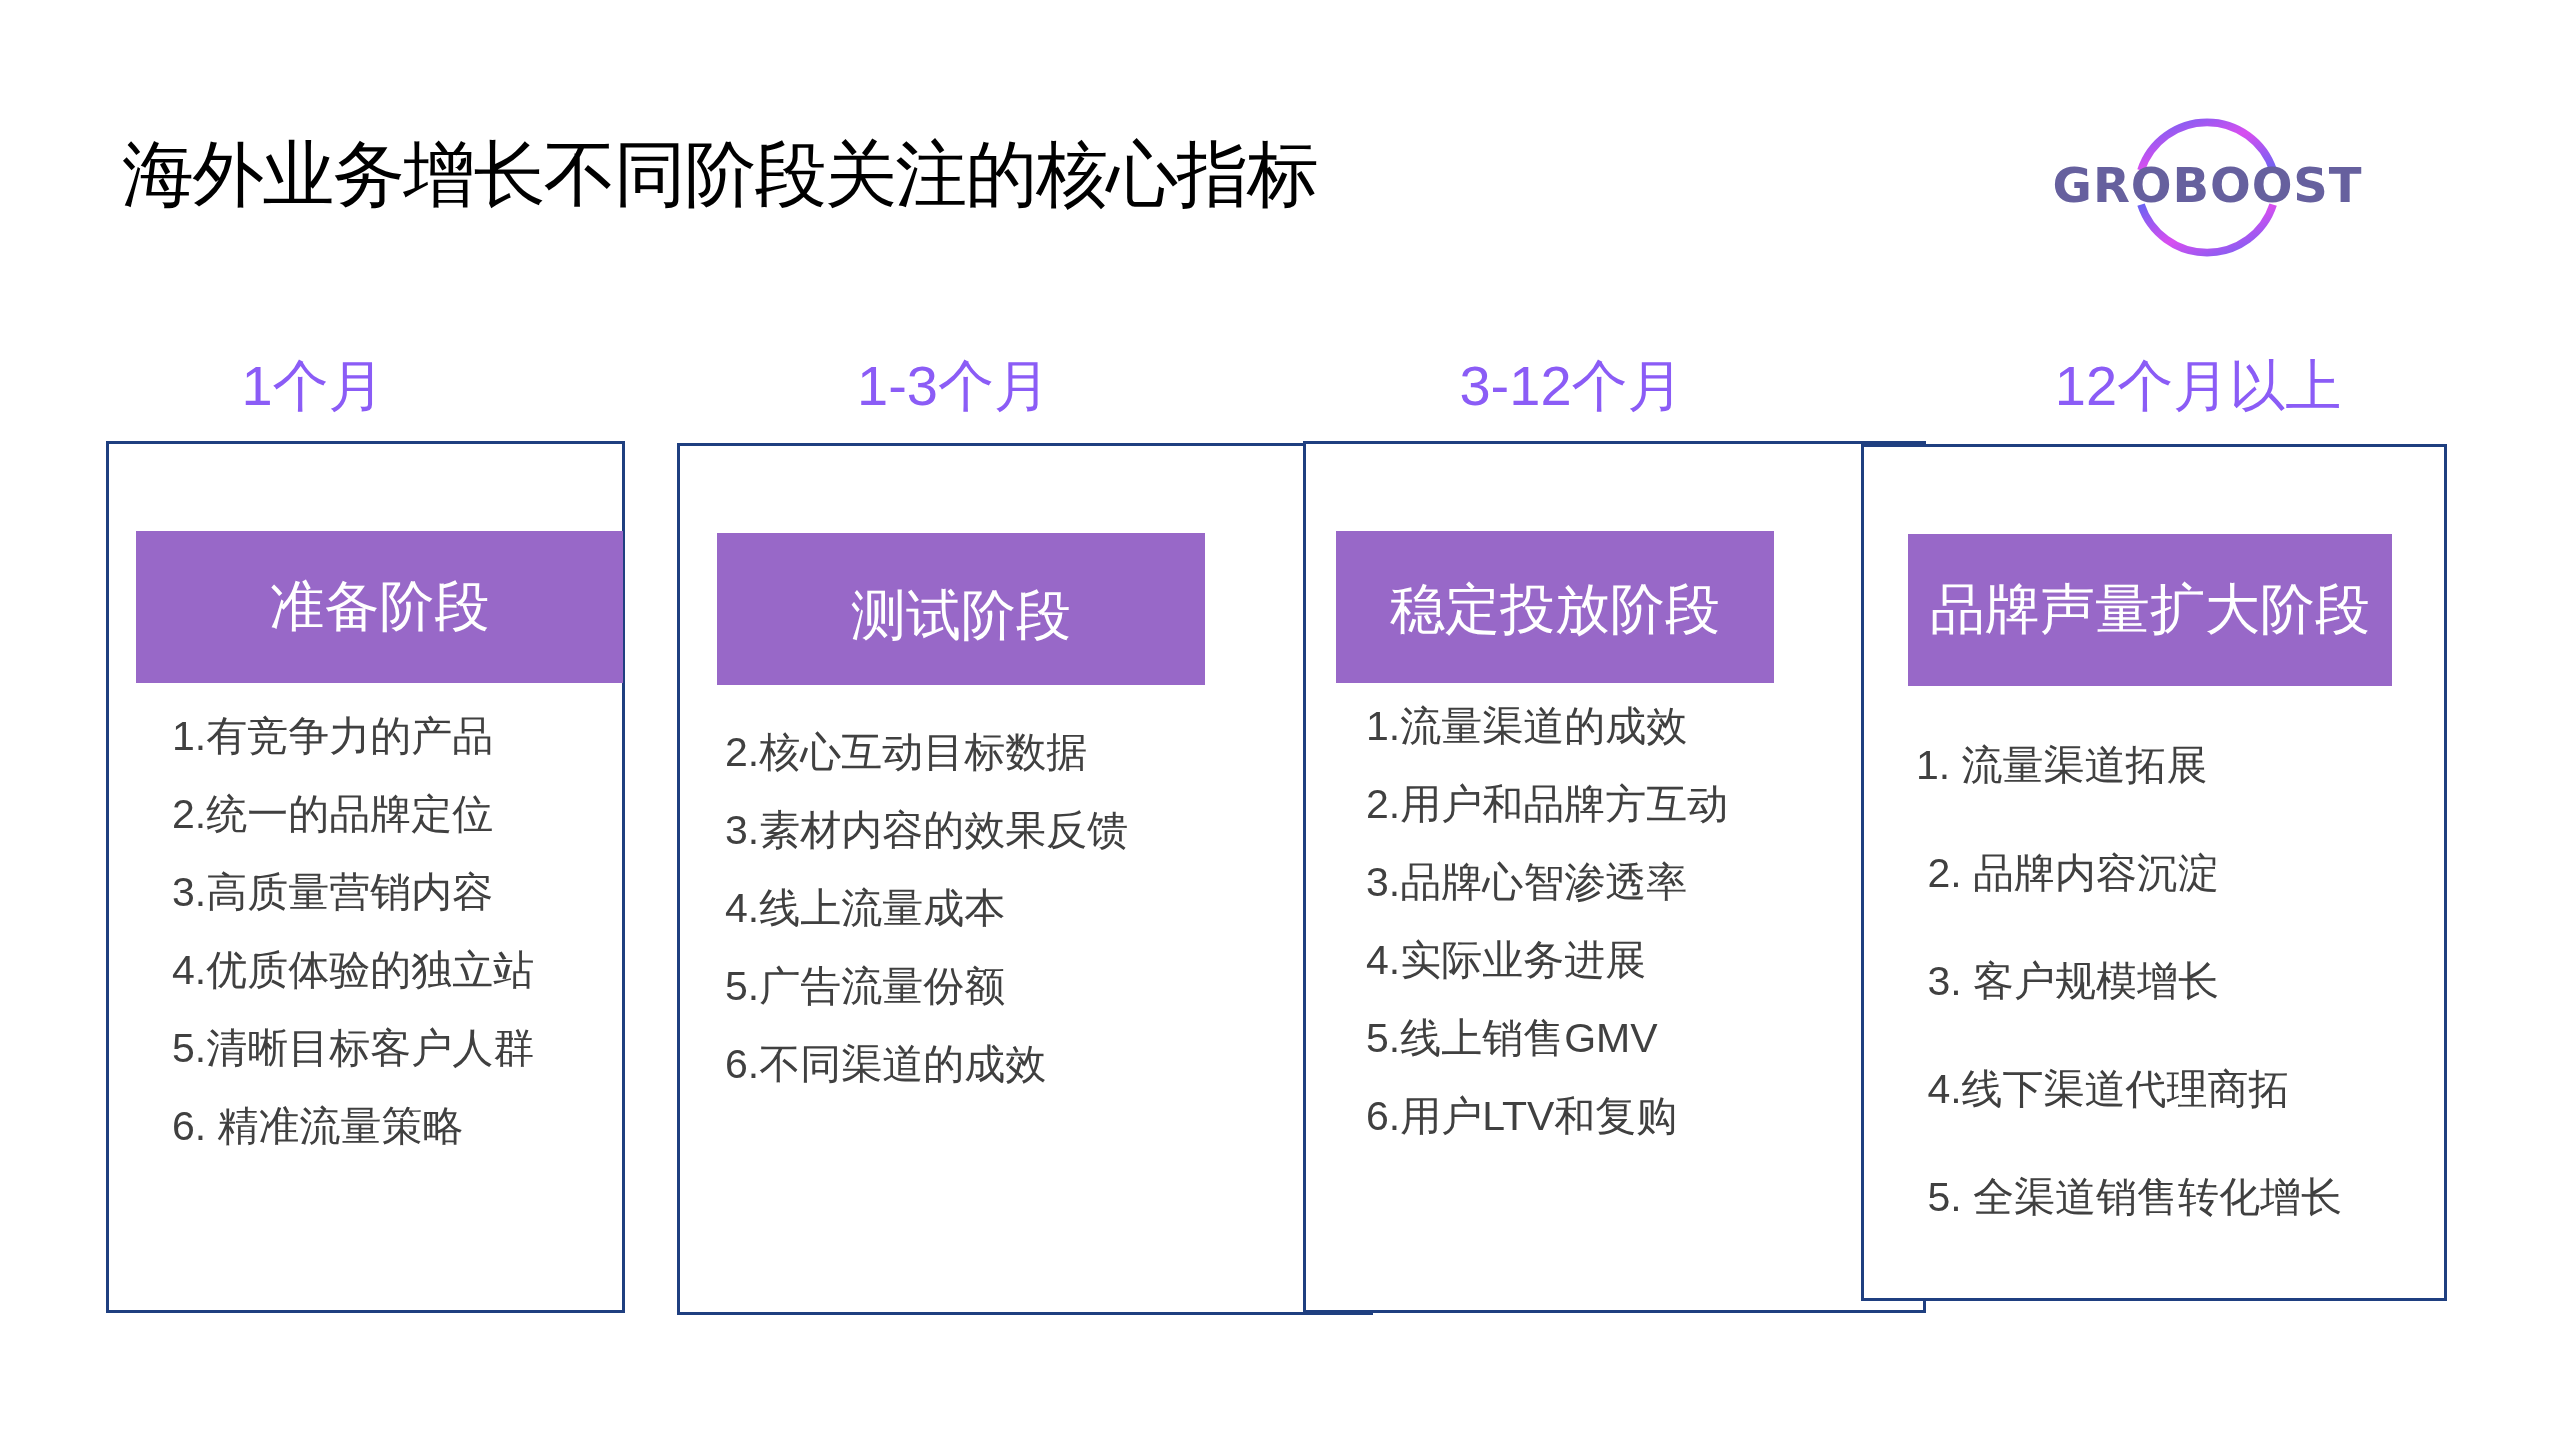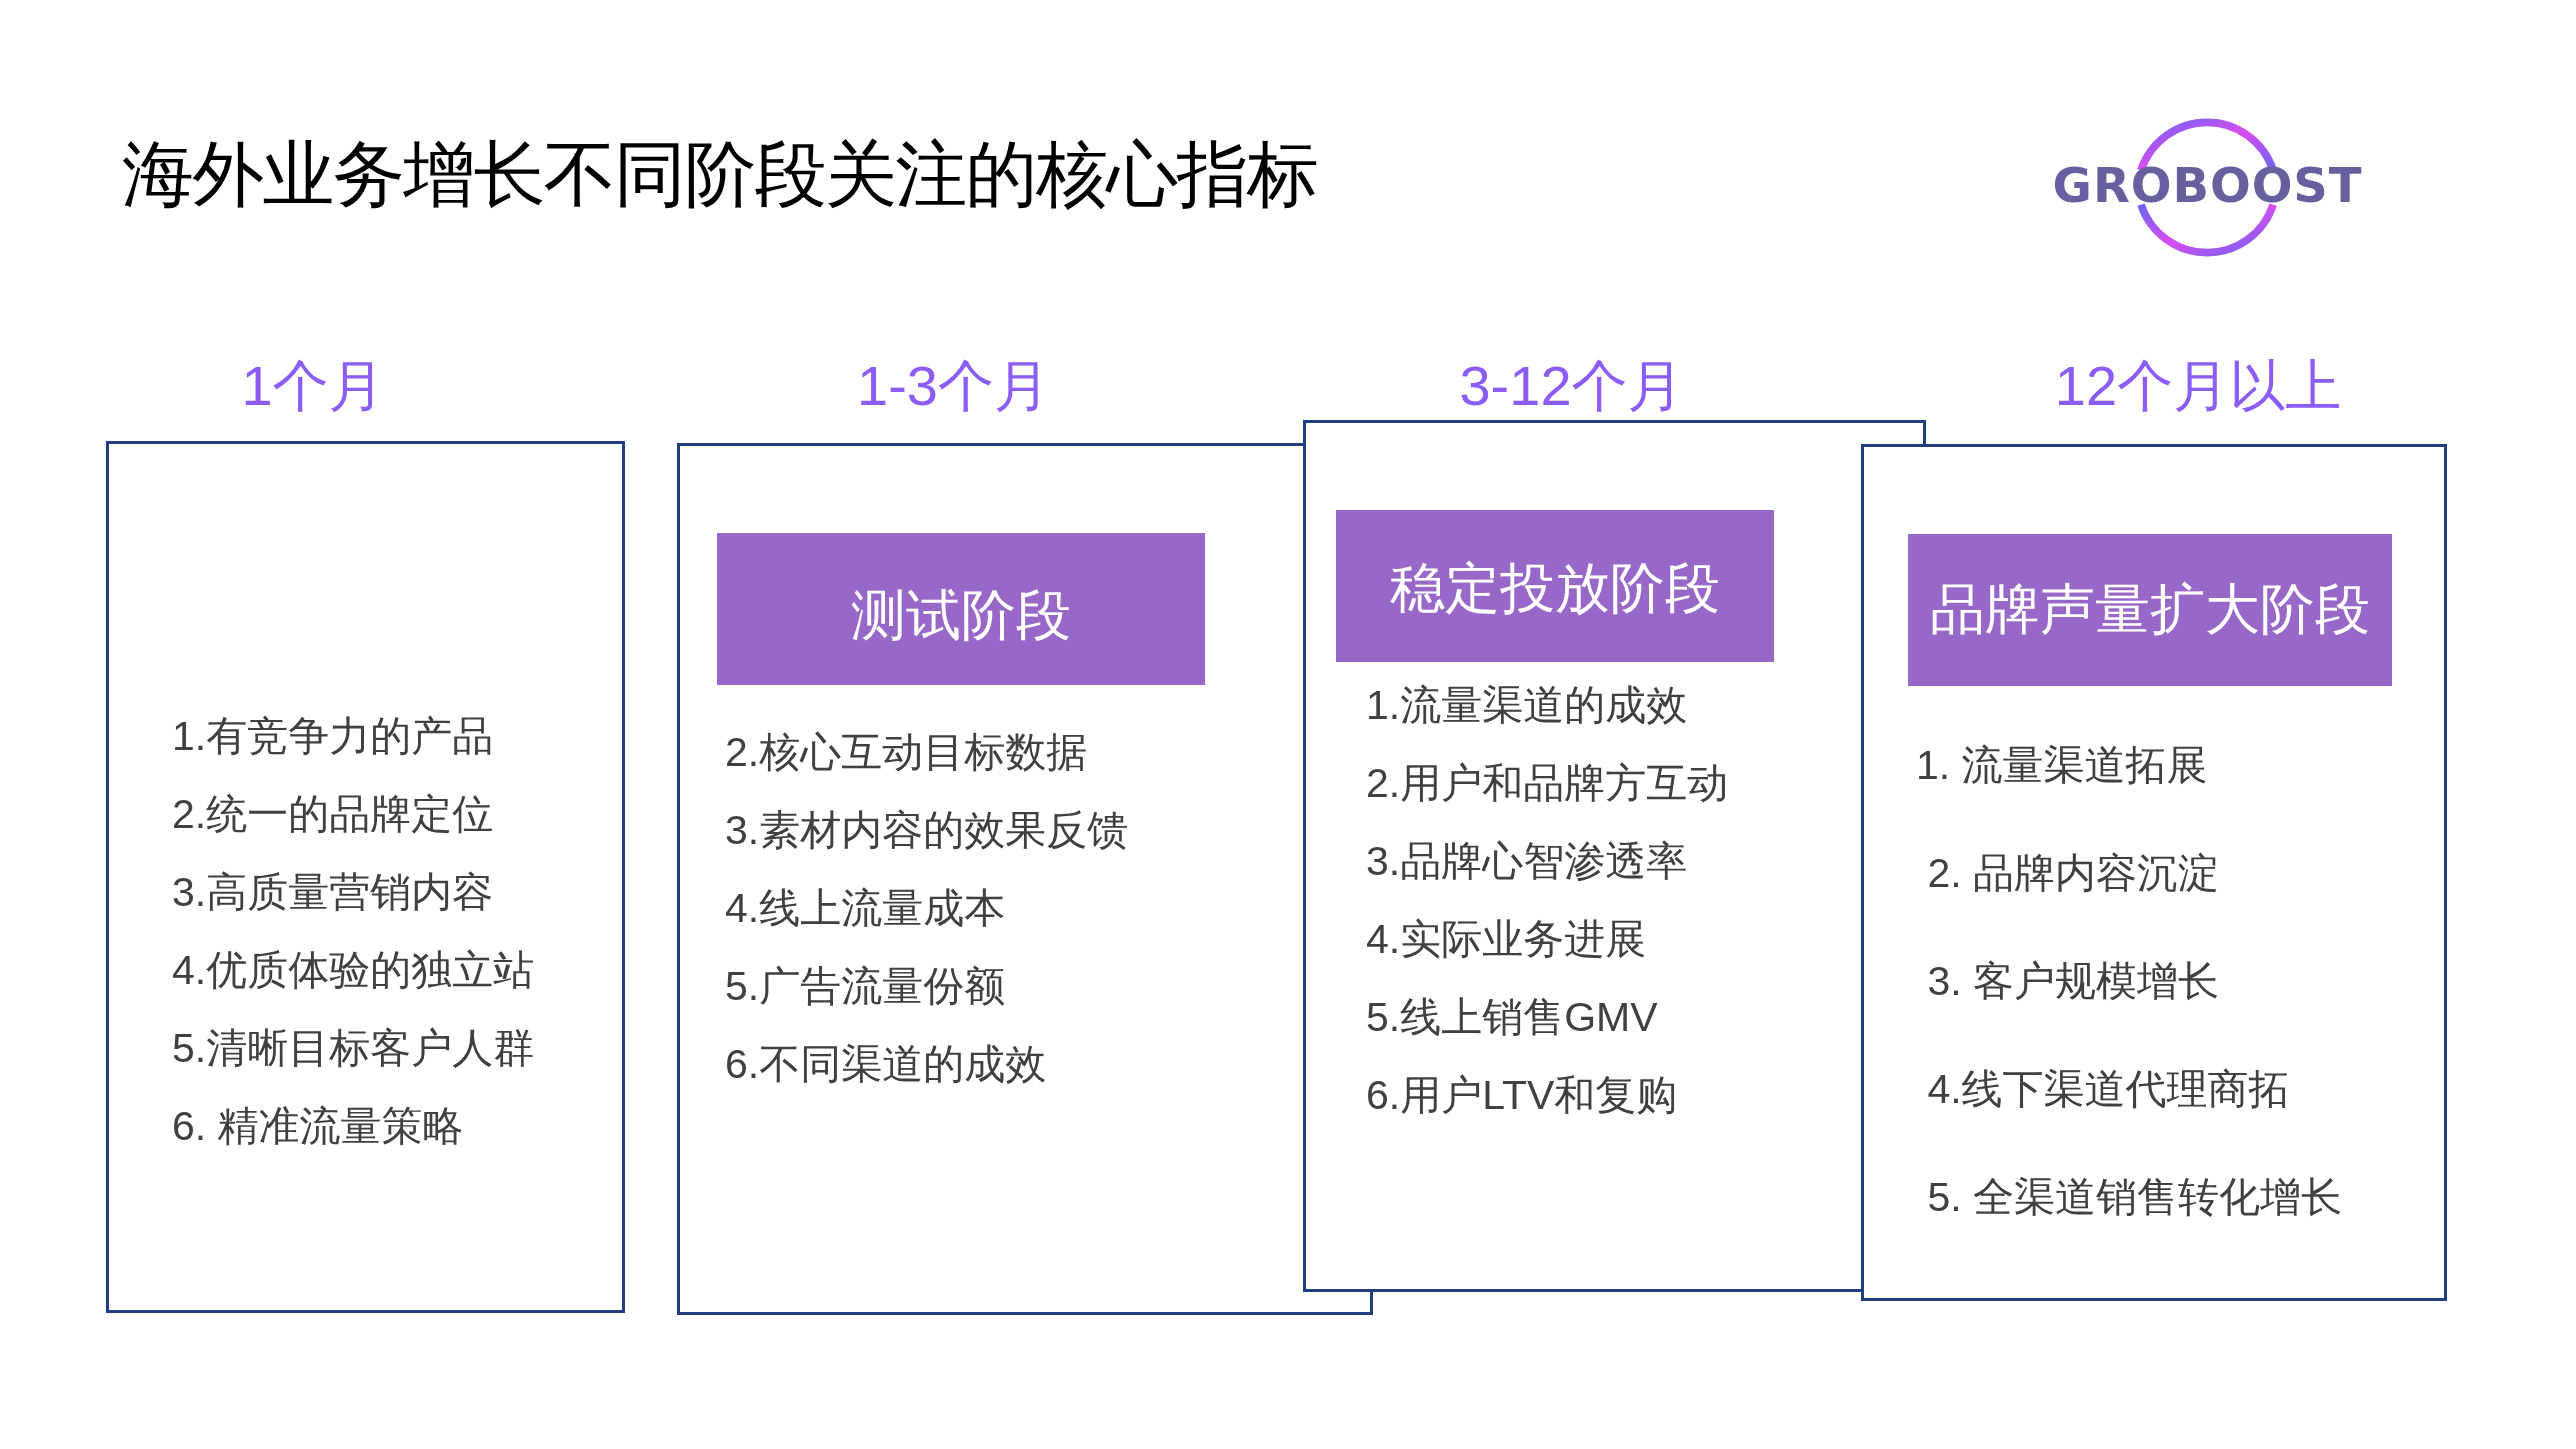--- a/index.html
+++ b/index.html
@@ -108,20 +108,21 @@
   </svg>
   <div class="logo-text">GROBOOST</div>
 </div>
 
 <div class="period" style="left:150px;width:326px;">1个月</div>
 <div class="period" style="left:773px;width:361px;">1-3个月</div>
 <div class="period" style="left:1391px;width:361px;">3-12个月</div>
 <div class="period" style="left:1992px;width:412px;">12个月以上</div>
 
 <div class="stage-box" style="left:106px;top:441px;width:519px;height:872px;">
+  <div class="stage-header" style="left:27px;width:487px;">准备阶段</div>
   <ul class="metric-list" style="left:63px;top:253px;">
     <li>1.有竞争力的产品</li>
     <li>2.统一的品牌定位</li>
     <li>3.高质量营销内容</li>
     <li>4.优质体验的独立站</li>
     <li>5.清晰目标客户人群</li>
     <li>6. 精准流量策略</li>
   </ul>
 </div>
 
@@ -129,21 +130,21 @@
   <div class="stage-header" style="left:37px;width:488px;padding-top:13.7px;box-sizing:border-box;">测试阶段</div>
   <ul class="metric-list" style="left:45px;top:267px;">
     <li>2.核心互动目标数据</li>
     <li>3.素材内容的效果反馈</li>
     <li>4.线上流量成本</li>
     <li>5.广告流量份额</li>
     <li>6.不同渠道的成效</li>
   </ul>
 </div>
 
-<div class="stage-box" style="left:1303px;top:420px;width:623px;height:872px;">
+<div class="stage-box" style="left:1303px;top:441px;width:623px;height:872px;">
   <div class="stage-header" style="left:30px;width:438px;padding-top:6.9px;box-sizing:border-box;">稳定投放阶段</div>
   <ul class="metric-list" style="left:60px;top:243px;">
     <li>1.流量渠道的成效</li>
     <li>2.用户和品牌方互动</li>
     <li>3.品牌心智渗透率</li>
     <li>4.实际业务进展</li>
     <li>5.线上销售GMV</li>
     <li>6.用户LTV和复购</li>
   </ul>
 </div>

